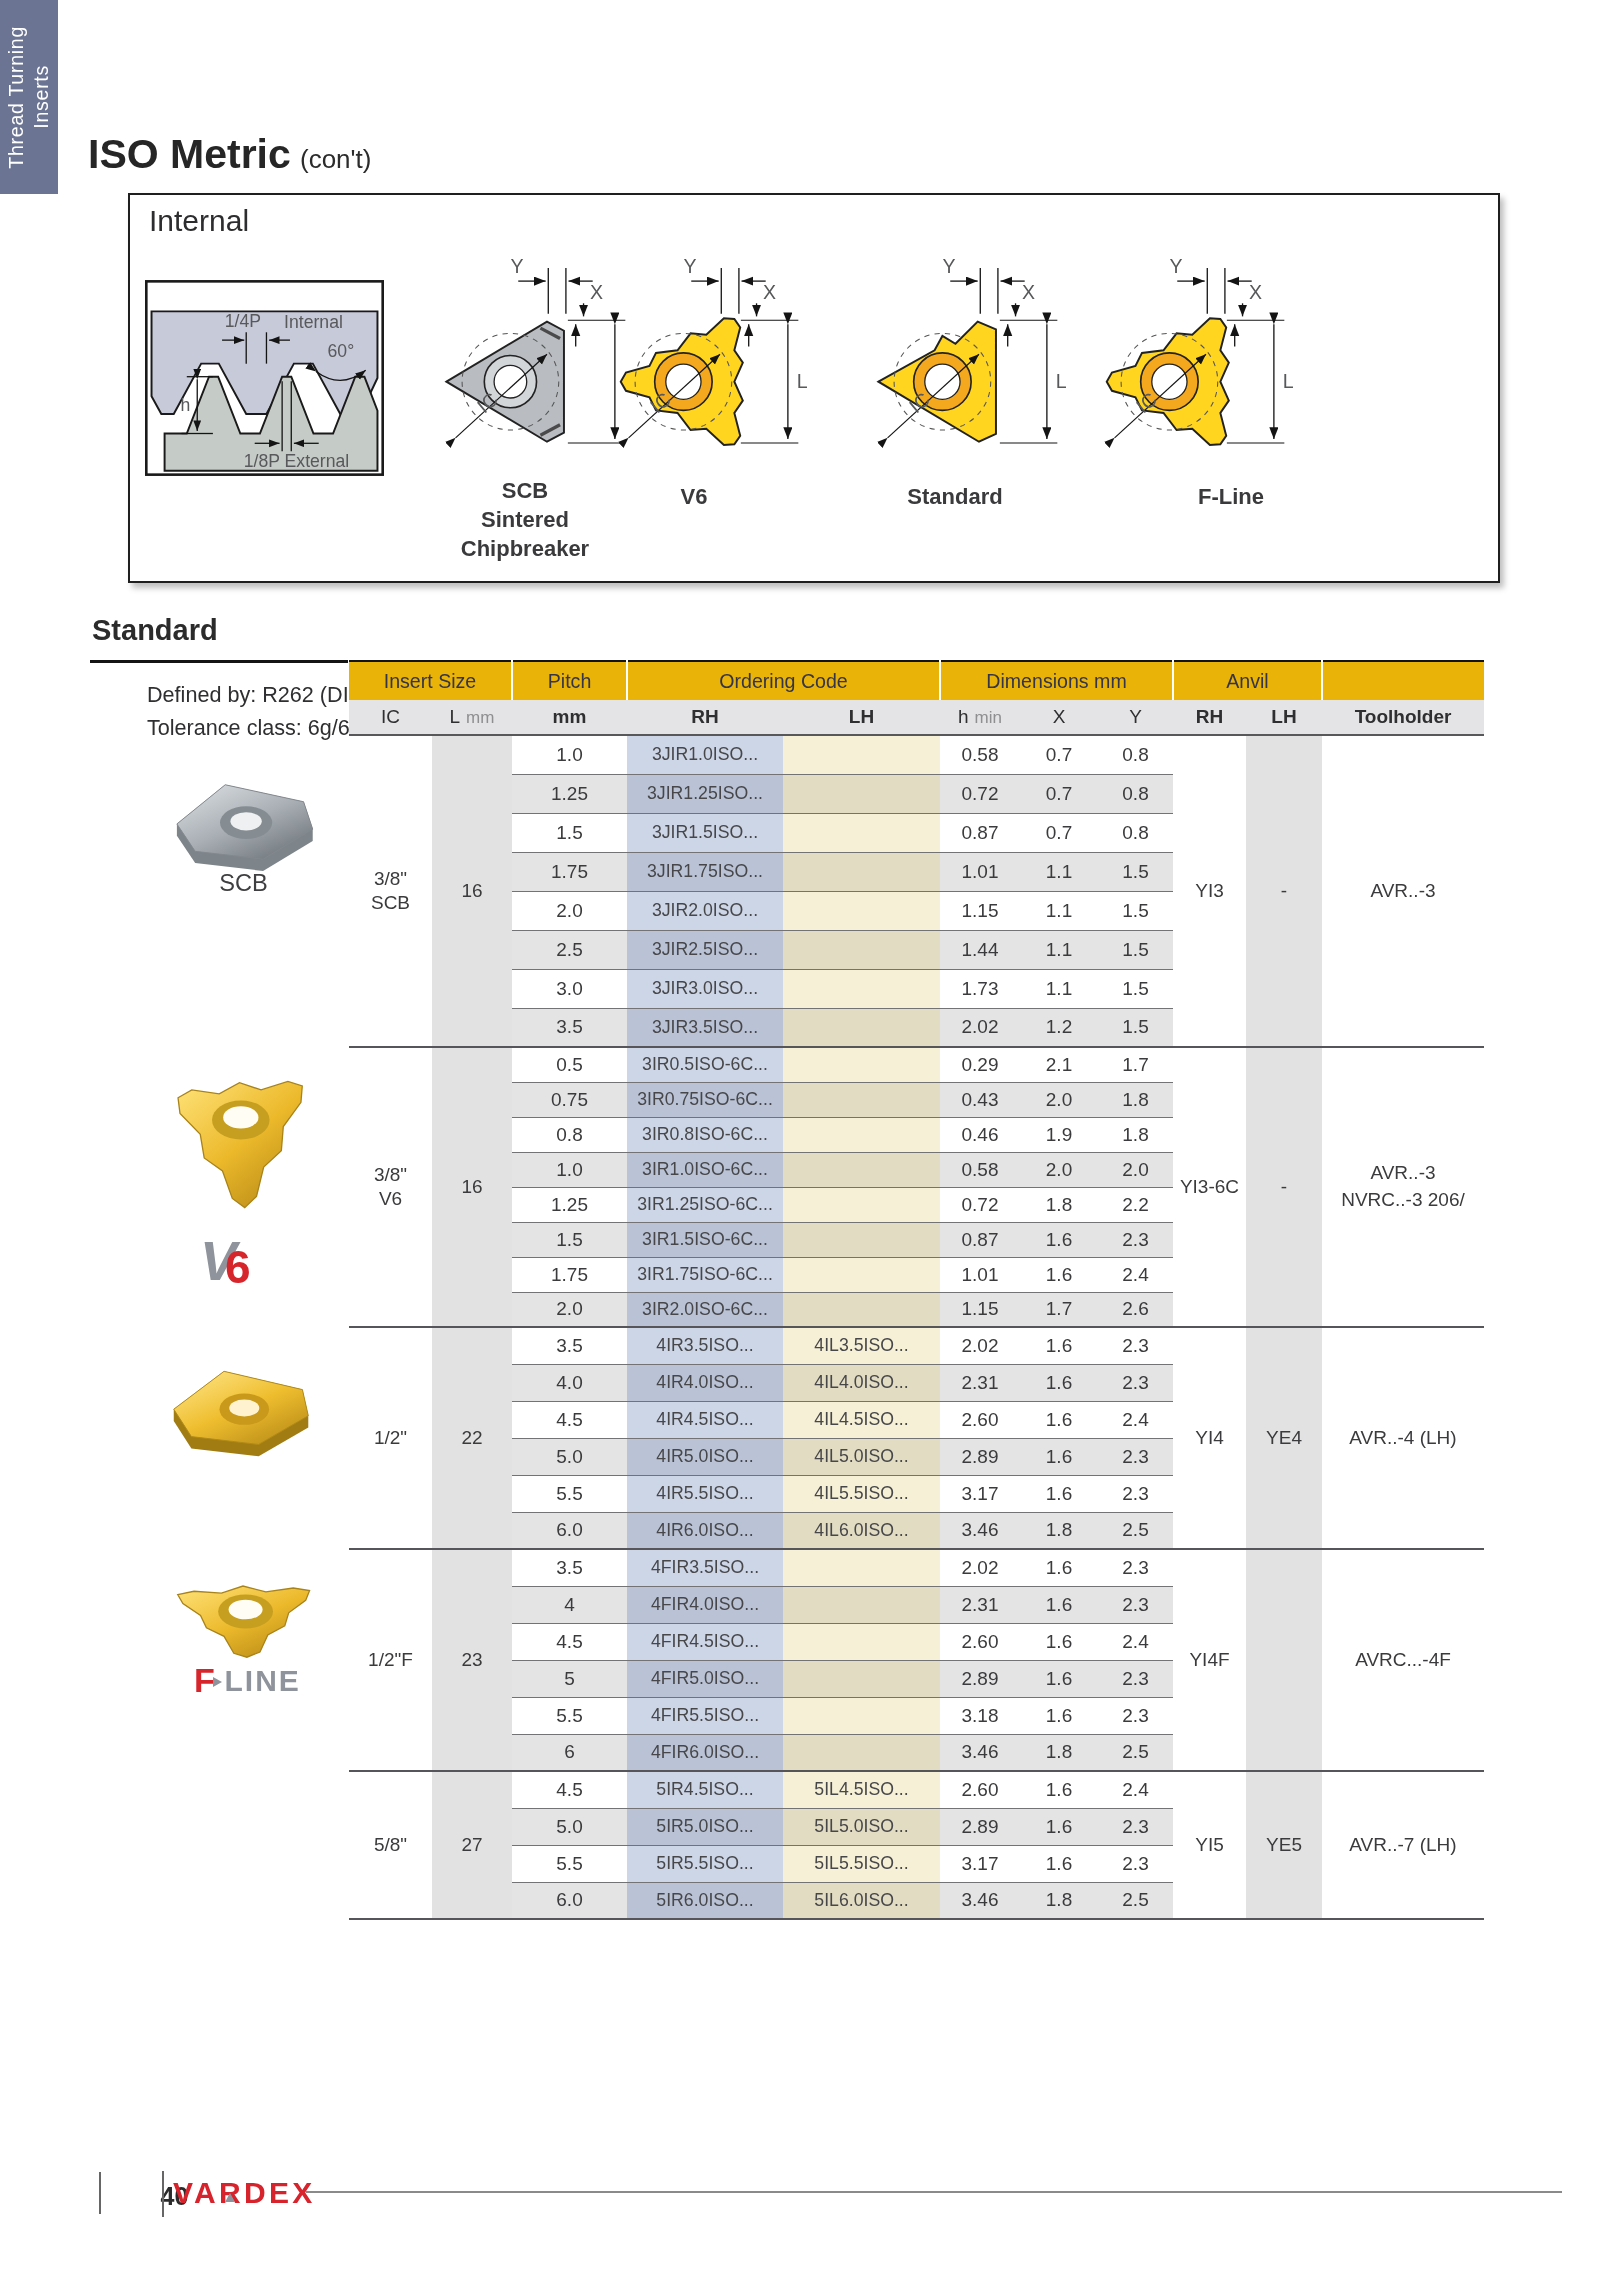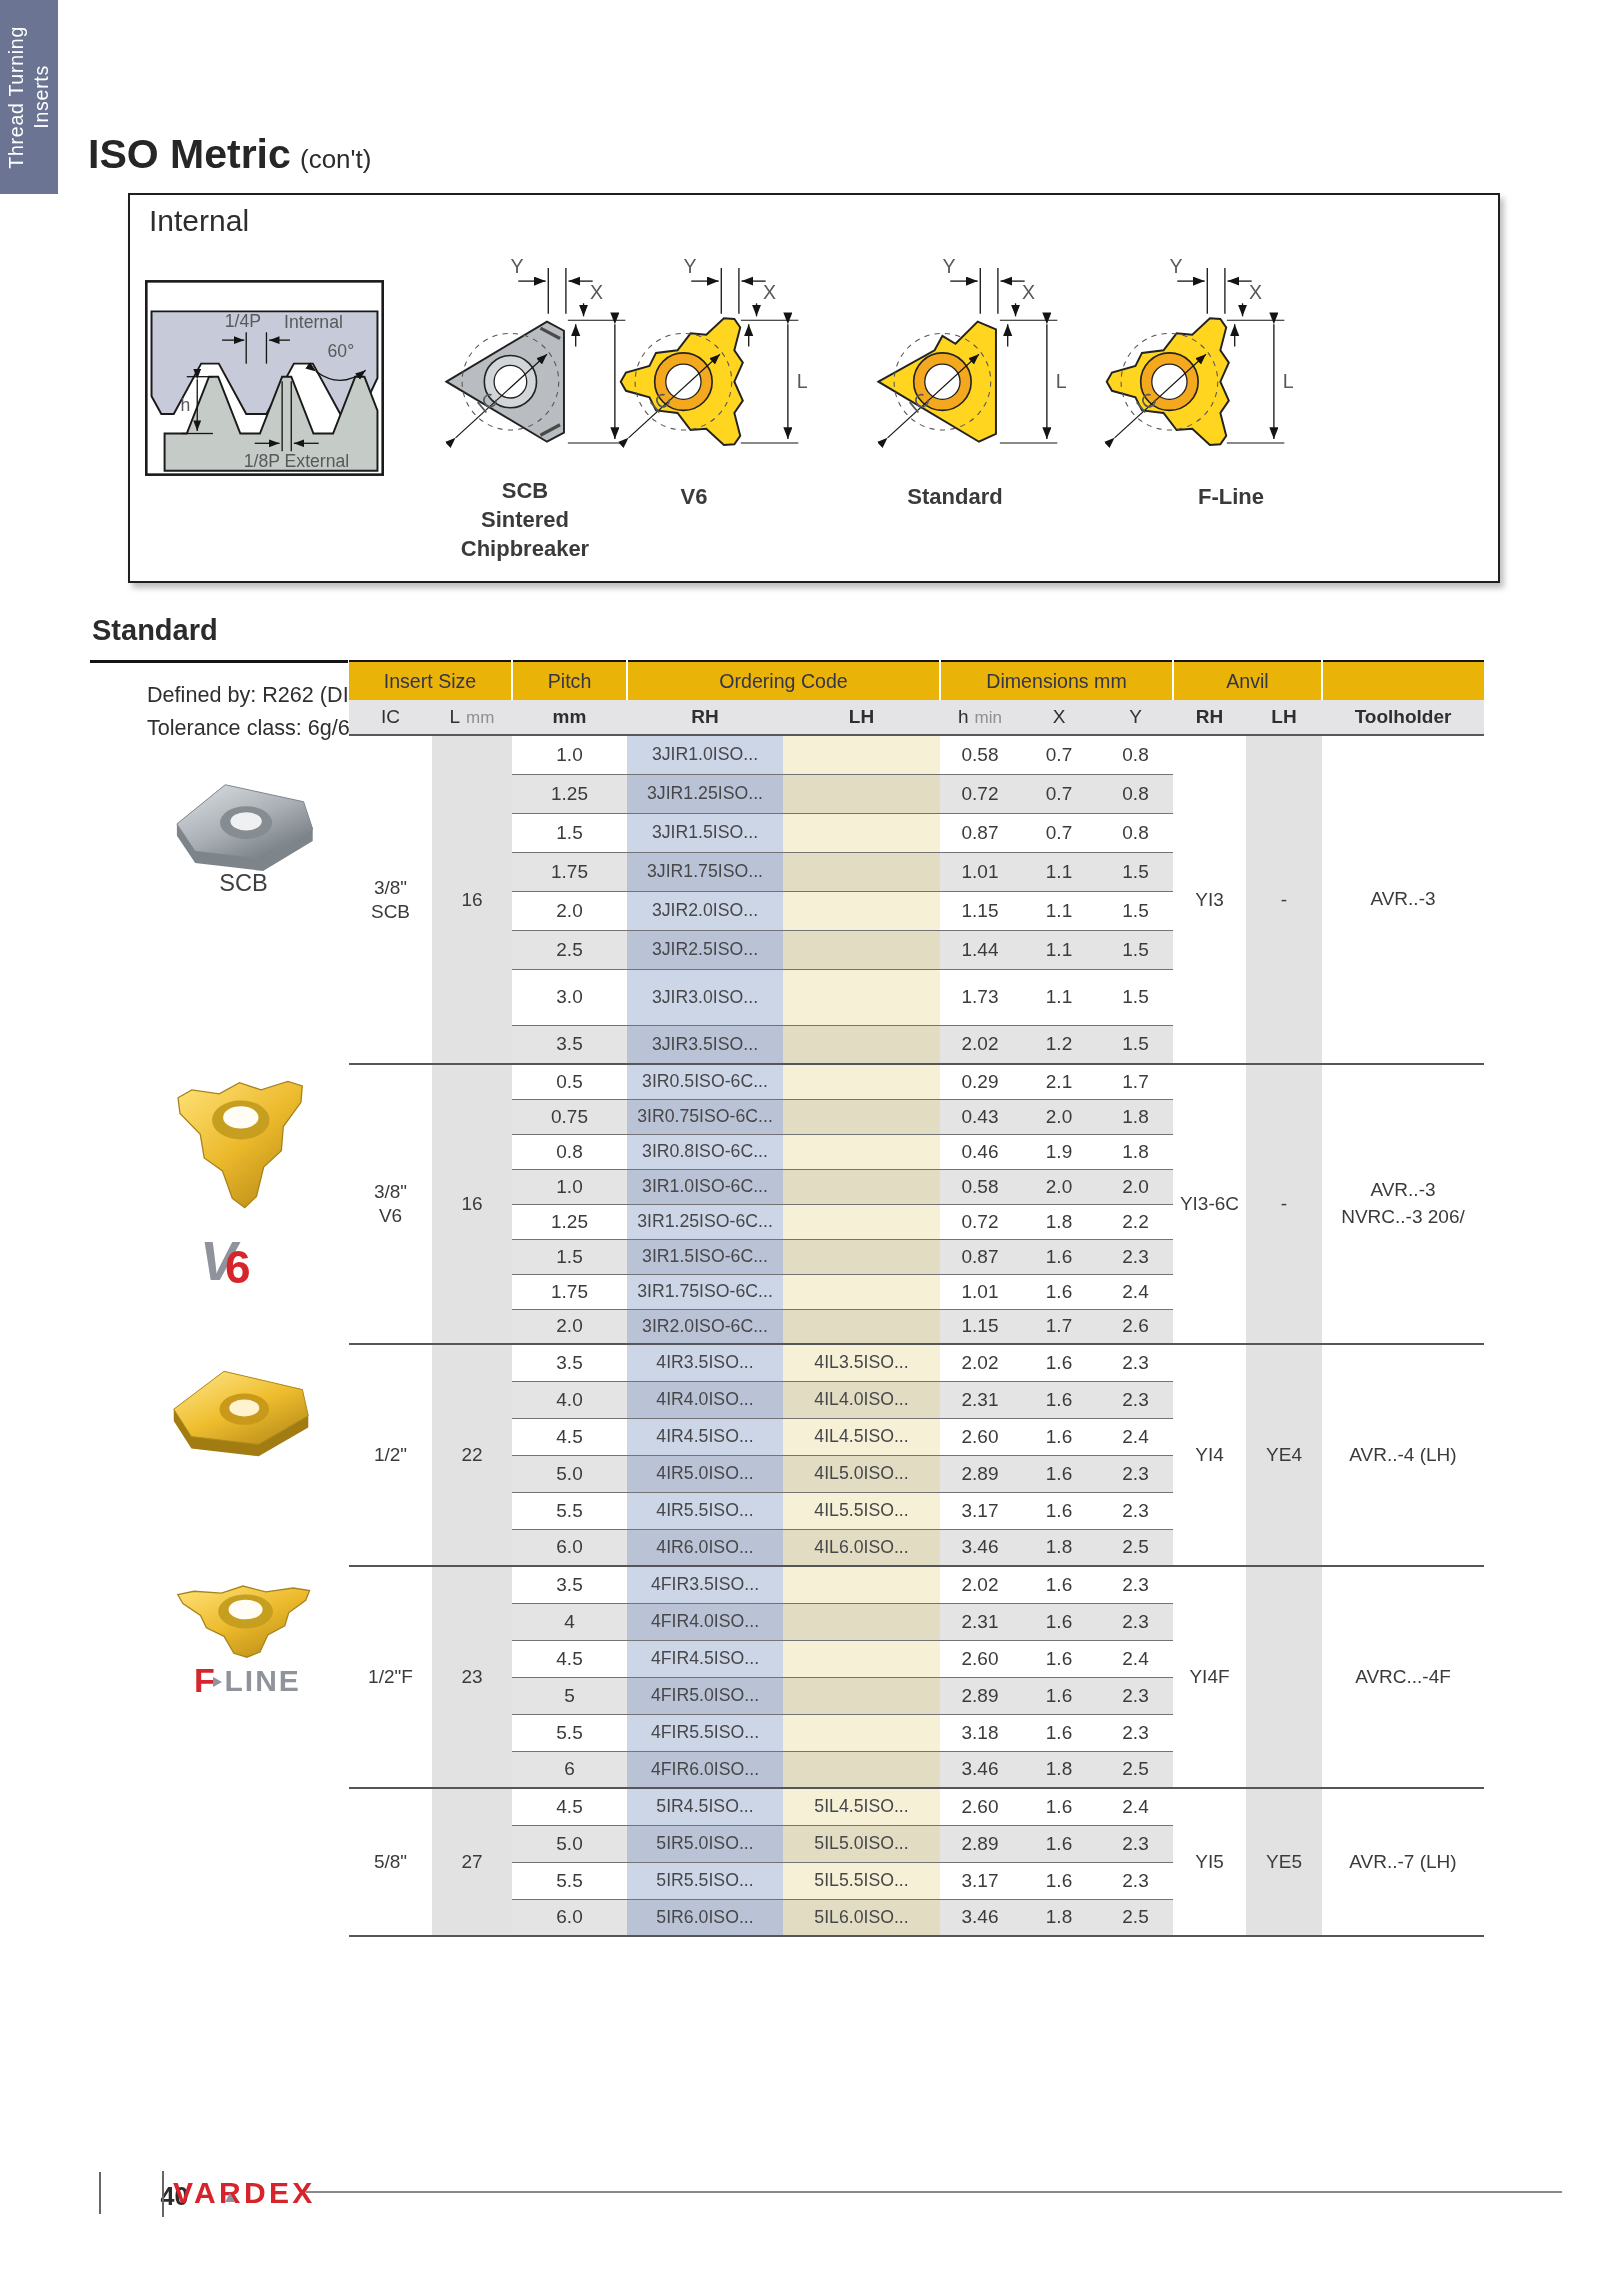--- a/index.html
+++ b/index.html
@@ -312,21 +312,21 @@
           <td class="c-y sep">1.5</td>
         </tr>
         <tr class="even" style="height: 39px;">
           <td class="c-p sep">2.5</td>
           <td class="c-rh sep">3JIR2.5ISO...</td>
           <td class="c-lh sep"></td>
           <td class="c-h sep">1.44</td>
           <td class="c-x sep">1.1</td>
           <td class="c-y sep">1.5</td>
         </tr>
-        <tr class="odd" style="height: 56px;">
+        <tr class="odd" style="height: 39px;">
           <td class="c-p sep">3.0</td>
           <td class="c-rh sep">3JIR3.0ISO...</td>
           <td class="c-lh sep"></td>
           <td class="c-h sep">1.73</td>
           <td class="c-x sep">1.1</td>
           <td class="c-y sep">1.5</td>
         </tr>
         <tr class="even" style="height: 39px;">
           <td class="c-p sep">3.5</td>
           <td class="c-rh sep">3JIR3.5ISO...</td>

